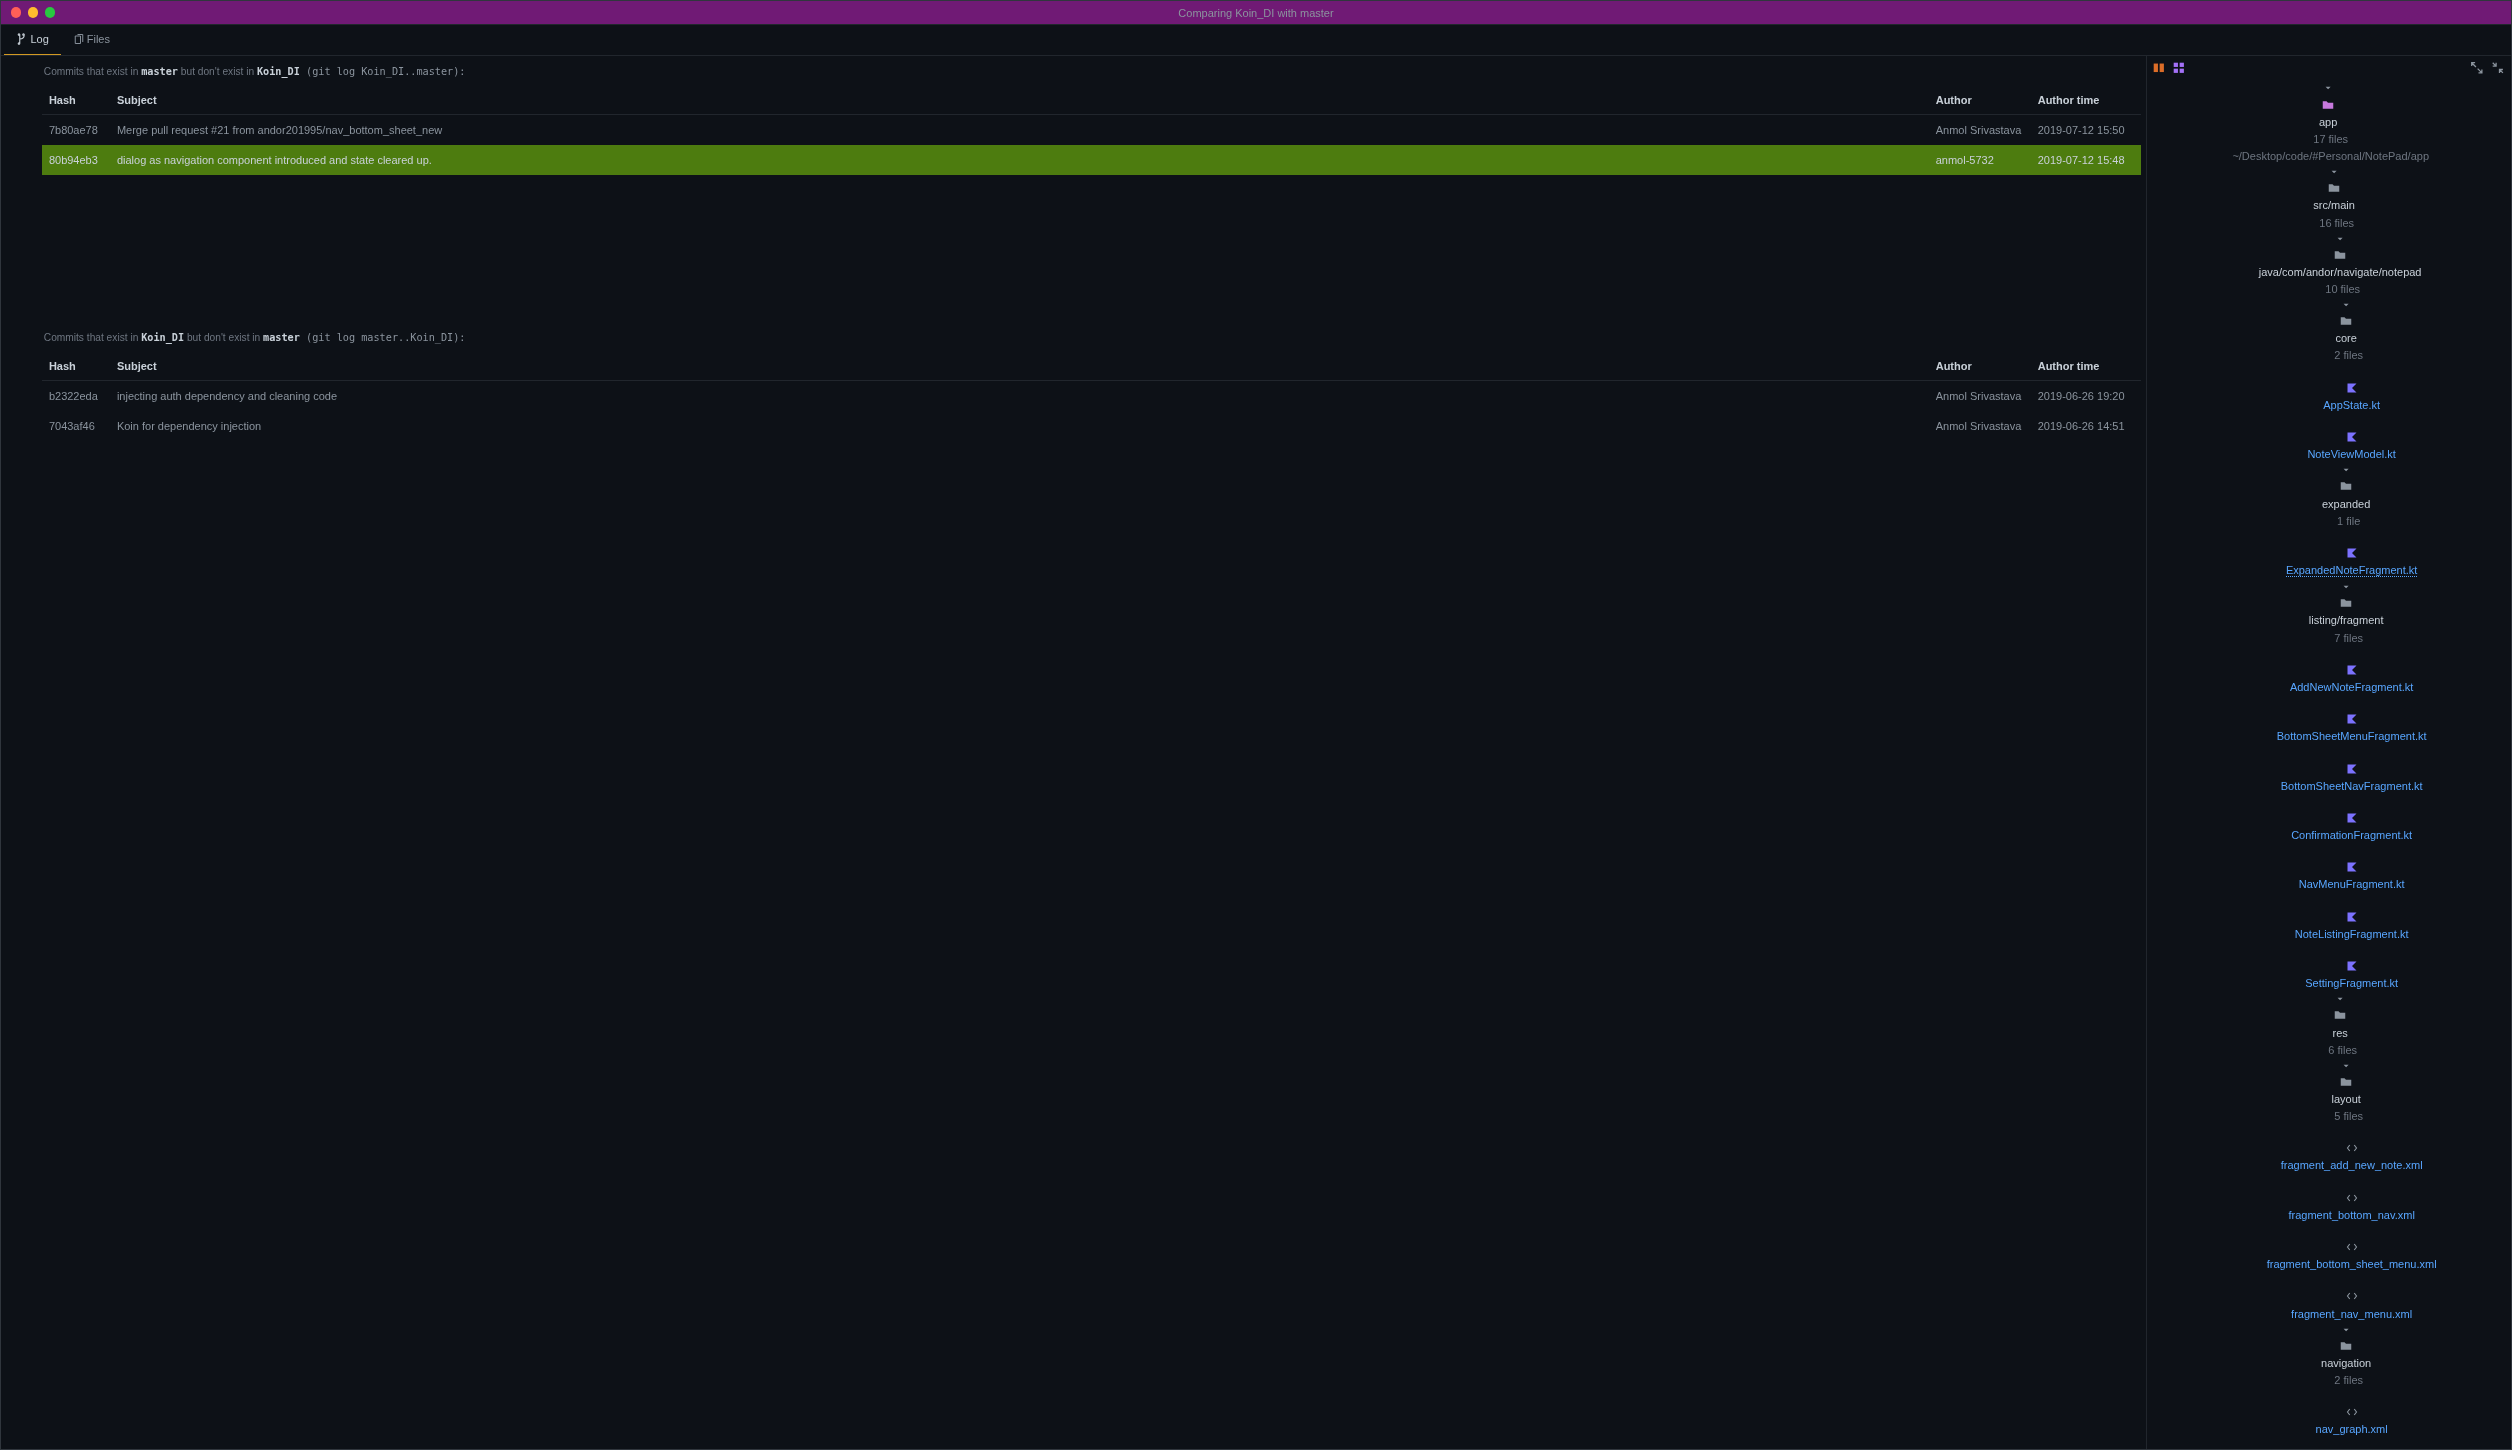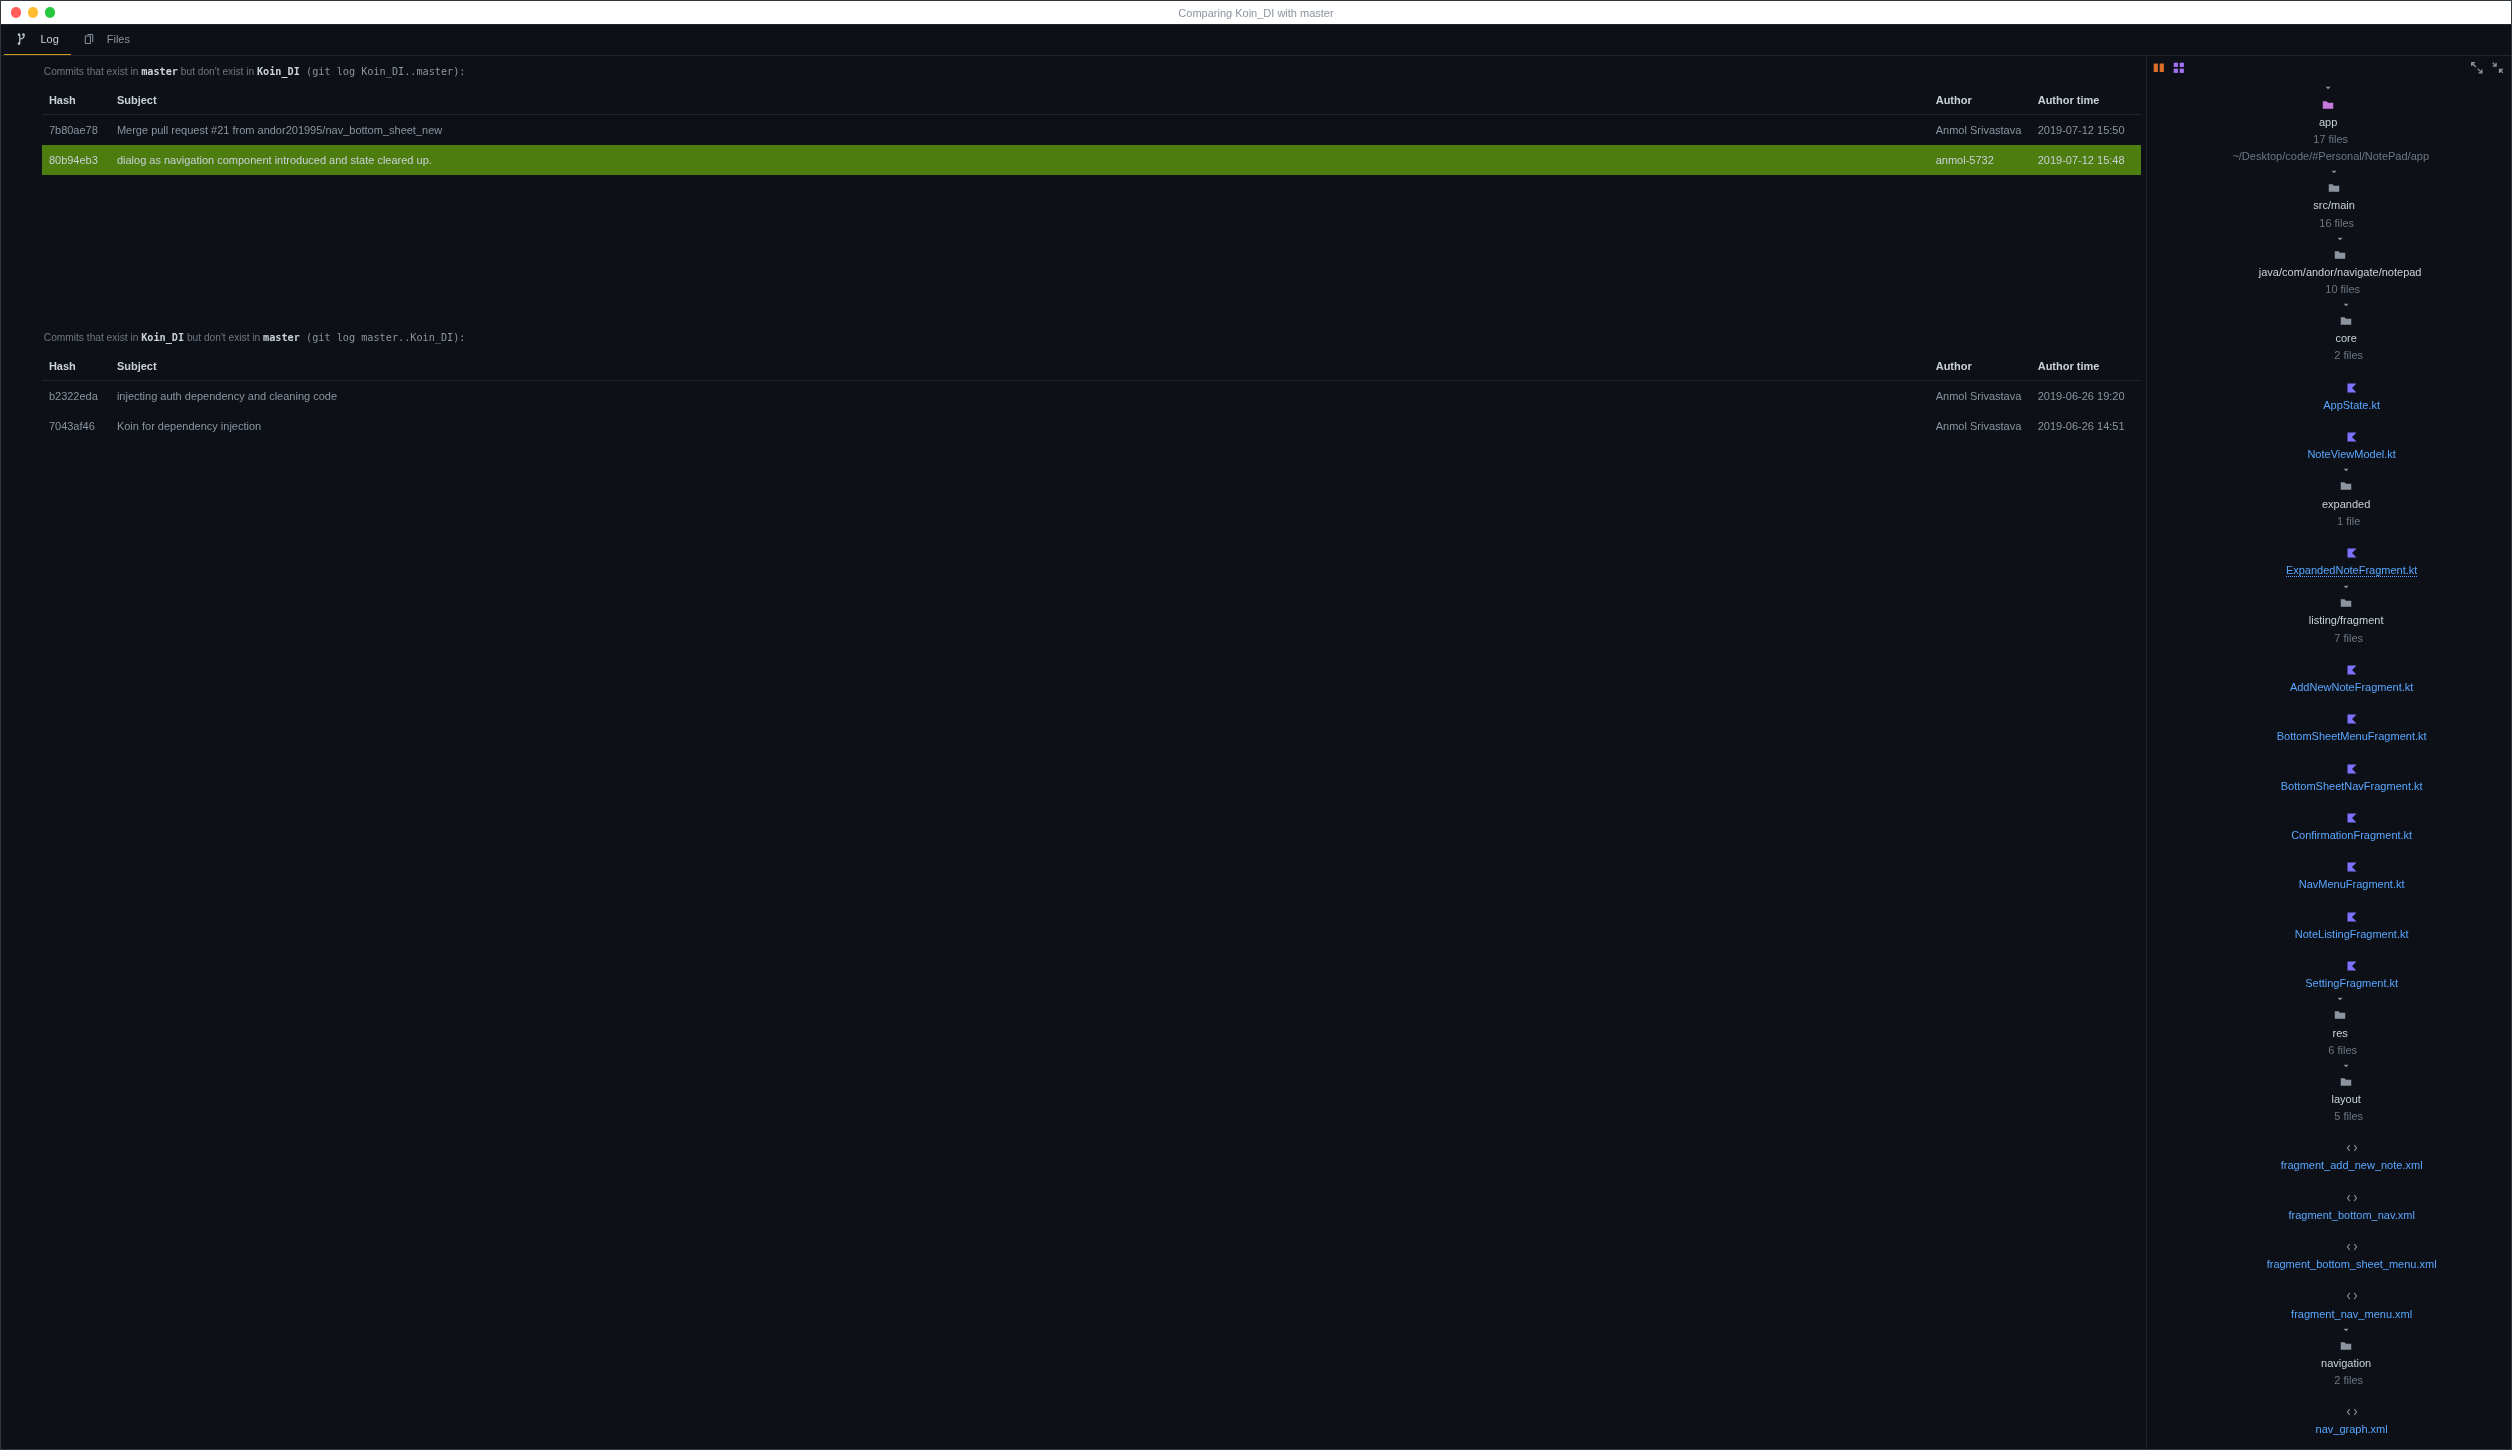--- a/index.html
+++ b/index.html
@@ -7,31 +7,31 @@
 body {
   background:#0d1117;
   color:#c9d1d9;
   font-family:-apple-system,BlinkMacSystemFont,"Segoe UI",Helvetica,Arial,sans-serif;
   font-size:11px;
   overflow:hidden;
 }
 .window { display:flex; flex-direction:column; height:100vh; border:0.8px solid #30363d; }
 .titlebar {
   height:24px; display:flex; align-items:center; padding:0 10px;
-  border-bottom:0.8px solid #21262d; position:relative; background:#ffffff;
+  border-bottom:0.8px solid #21262d; position:relative; background:#701a75;
 }
 .traffic-lights { display:flex; gap:6.8px; }
 .tl { width:10.2px; height:10.2px; border-radius:50%; }
 .tl.red{background:#ff5f57;} .tl.yellow{background:#febc2e;} .tl.green{background:#28c840;}
 .title-text { position:absolute; left:50%; transform:translateX(-50%); color:#8b949e; font-size:11px; }
 .tabs {
   display:flex; height:30.5px; border-bottom:0.8px solid #21262d; padding:0 3.4px;
 }
 .tab {
-  display:flex; align-items:center; gap:12px; padding:0 12px; color:#8b949e; cursor:pointer;
+  display:flex; align-items:center; gap:2px; padding:0 12px; color:#8b949e; cursor:pointer;
   border-bottom:1.7px solid transparent; font-size:11px;
 }
 .tab.active { color:#c9d1d9; border-bottom-color:#d29922; }
 .tab-icon { width:12px; height:12px; }
 .content { flex:1; display:flex; overflow:hidden;padding-left:36px; }
 .left-pane { flex:1; overflow:auto; padding:6.8px 5.1px; }
 .right-pane {
   width:365px; border-left:0.8px solid #21262d; padding:5.1px 6.8px 5.1px 5.1px;
   overflow-y:auto; overflow-x:hidden;
 }

